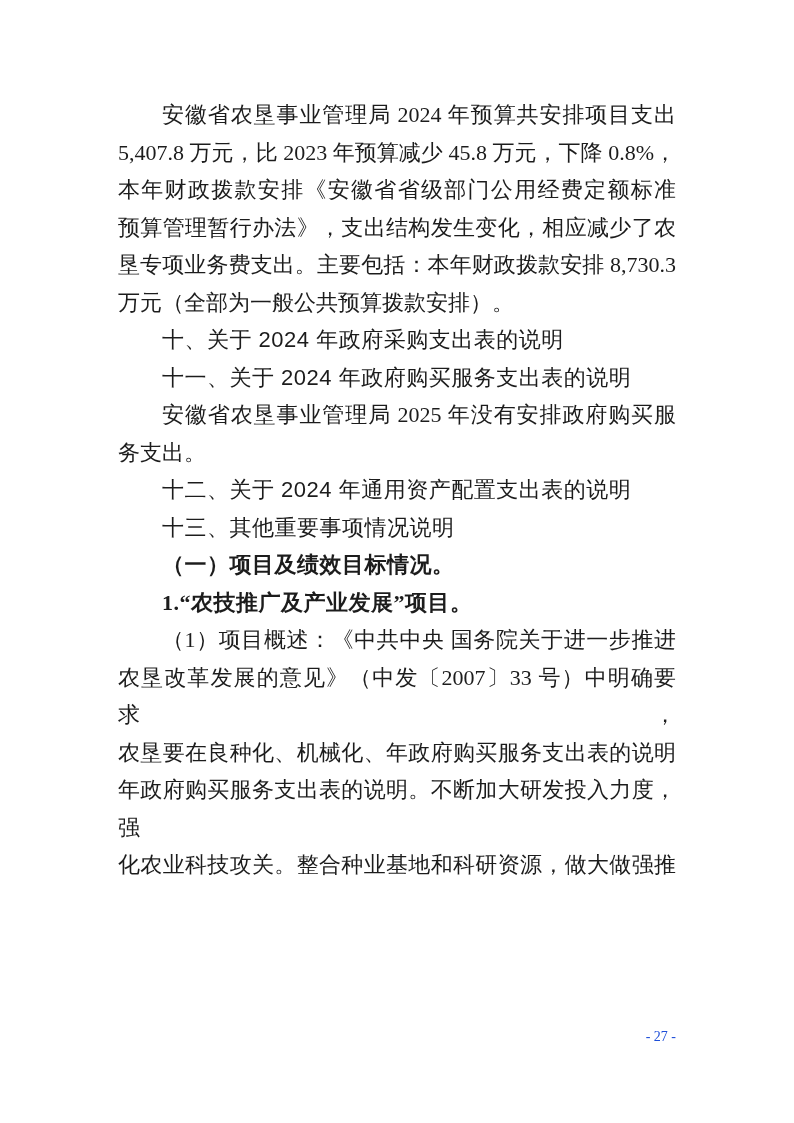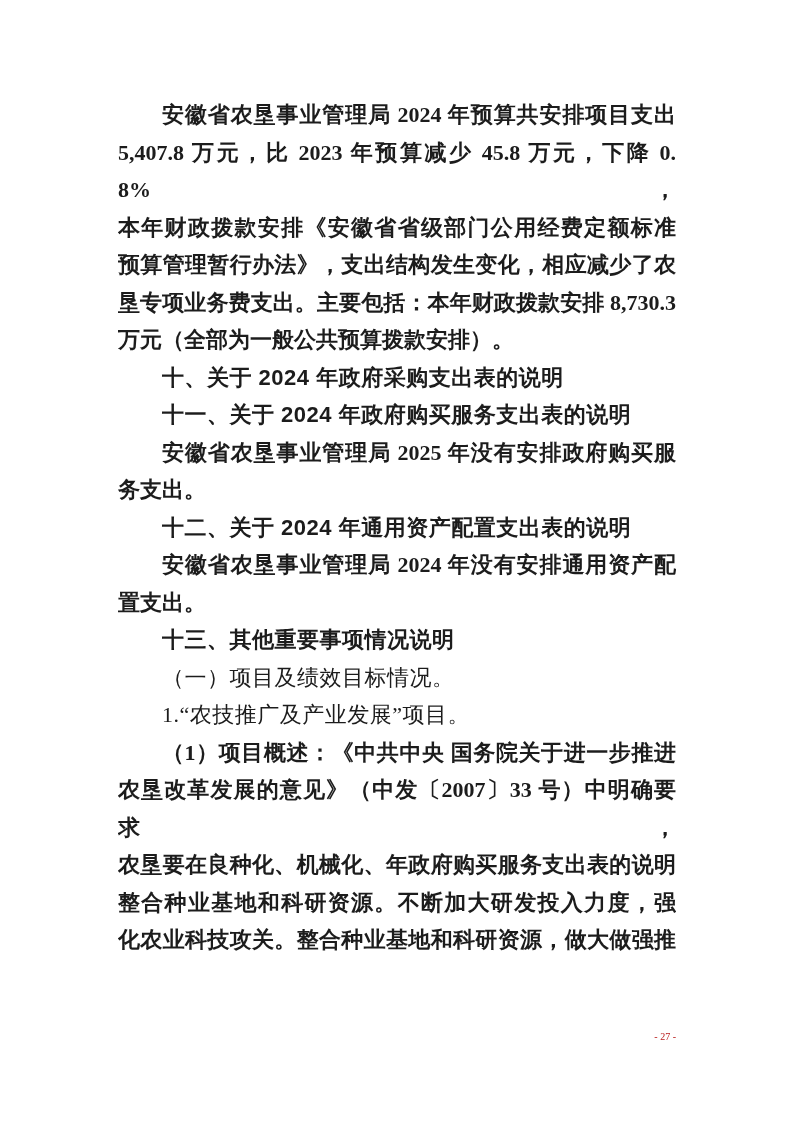--- a/index.html
+++ b/index.html
@@ -26,48 +26,47 @@
     margin: 0;
     padding: 0;
   }
   .line {
     font-size: 22px;
     line-height: 37.5px;
     text-align: justify;
     text-align-last: justify;
     word-break: break-all;
     overflow: hidden;
-    font-weight: bold;
   }
   .line.no-fill {
     text-align-last: left;
   }
   .line.indent {
     text-indent: 44px;
   }
   .block.heading .line {
     font-family: "Liberation Sans", "DejaVu Sans", sans-serif;
-    font-weight: bold;
+    font-weight: normal;
     text-align-last: left;
     text-indent: 44px;
     letter-spacing: 0.5px;
   }
   .block.subheading .line {
-    font-weight: normal;
+    font-weight: bold;
     text-align-last: left;
     text-indent: 44px;
     letter-spacing: 0.5px;
   }
   .footer {
     position: absolute;
     top: 1028px;
     right: 118px;
-    font-size: 10px;
+    font-size: 14px;
     line-height: 18px;
-    color: #b91c1c;
+    color: #1d4ed8;
     font-family: "Liberation Serif", "DejaVu Serif", serif;
   }
 </style>
 </head>
 <body>
 
 <div class="page">
   <div class="content">
       <div class="block body">
         <div class="line indent">安徽省农垦事业管理局 2024 年预算共安排项目支出</div>
@@ -83,35 +82,31 @@
       <div class="block heading">
         <div class="line indent no-fill">十一、关于 2024 年政府购买服务支出表的说明</div>
       </div>
       <div class="block body">
         <div class="line indent">安徽省农垦事业管理局 2025 年没有安排政府购买服</div>
         <div class="line no-fill">务支出。</div>
       </div>
       <div class="block heading">
         <div class="line indent no-fill">十二、关于 2024 年通用资产配置支出表的说明</div>
       </div>
-      <div class="block body">
-        <div class="line indent">安徽省农垦事业管理局 2024 年没有安排通用资产配</div>
-        <div class="line no-fill">置支出。</div>
-      </div>
       <div class="block heading">
         <div class="line indent no-fill">十三、其他重要事项情况说明</div>
       </div>
       <div class="block subheading">
         <div class="line indent no-fill">（一）项目及绩效目标情况。</div>
       </div>
       <div class="block subheading">
         <div class="line indent no-fill">1.“农技推广及产业发展”项目。</div>
       </div>
       <div class="block body">
         <div class="line indent">（1）项目概述：《中共中央 国务院关于进一步推进</div>
         <div class="line">农垦改革发展的意见》（中发〔2007〕33 号）中明确要求，</div>
         <div class="line">农垦要在良种化、机械化、年政府购买服务支出表的说明</div>
-        <div class="line">整合种业基地和科研资源。不断加大研发投入力度，强</div>
+        <div class="line">年政府购买服务支出表的说明。不断加大研发投入力度，强</div>
         <div class="line">化农业科技攻关。整合种业基地和科研资源，做大做强推</div>
       </div>
     </div>
   <div class="footer">- 27 -</div>
 </div>
 
 </body></html>

